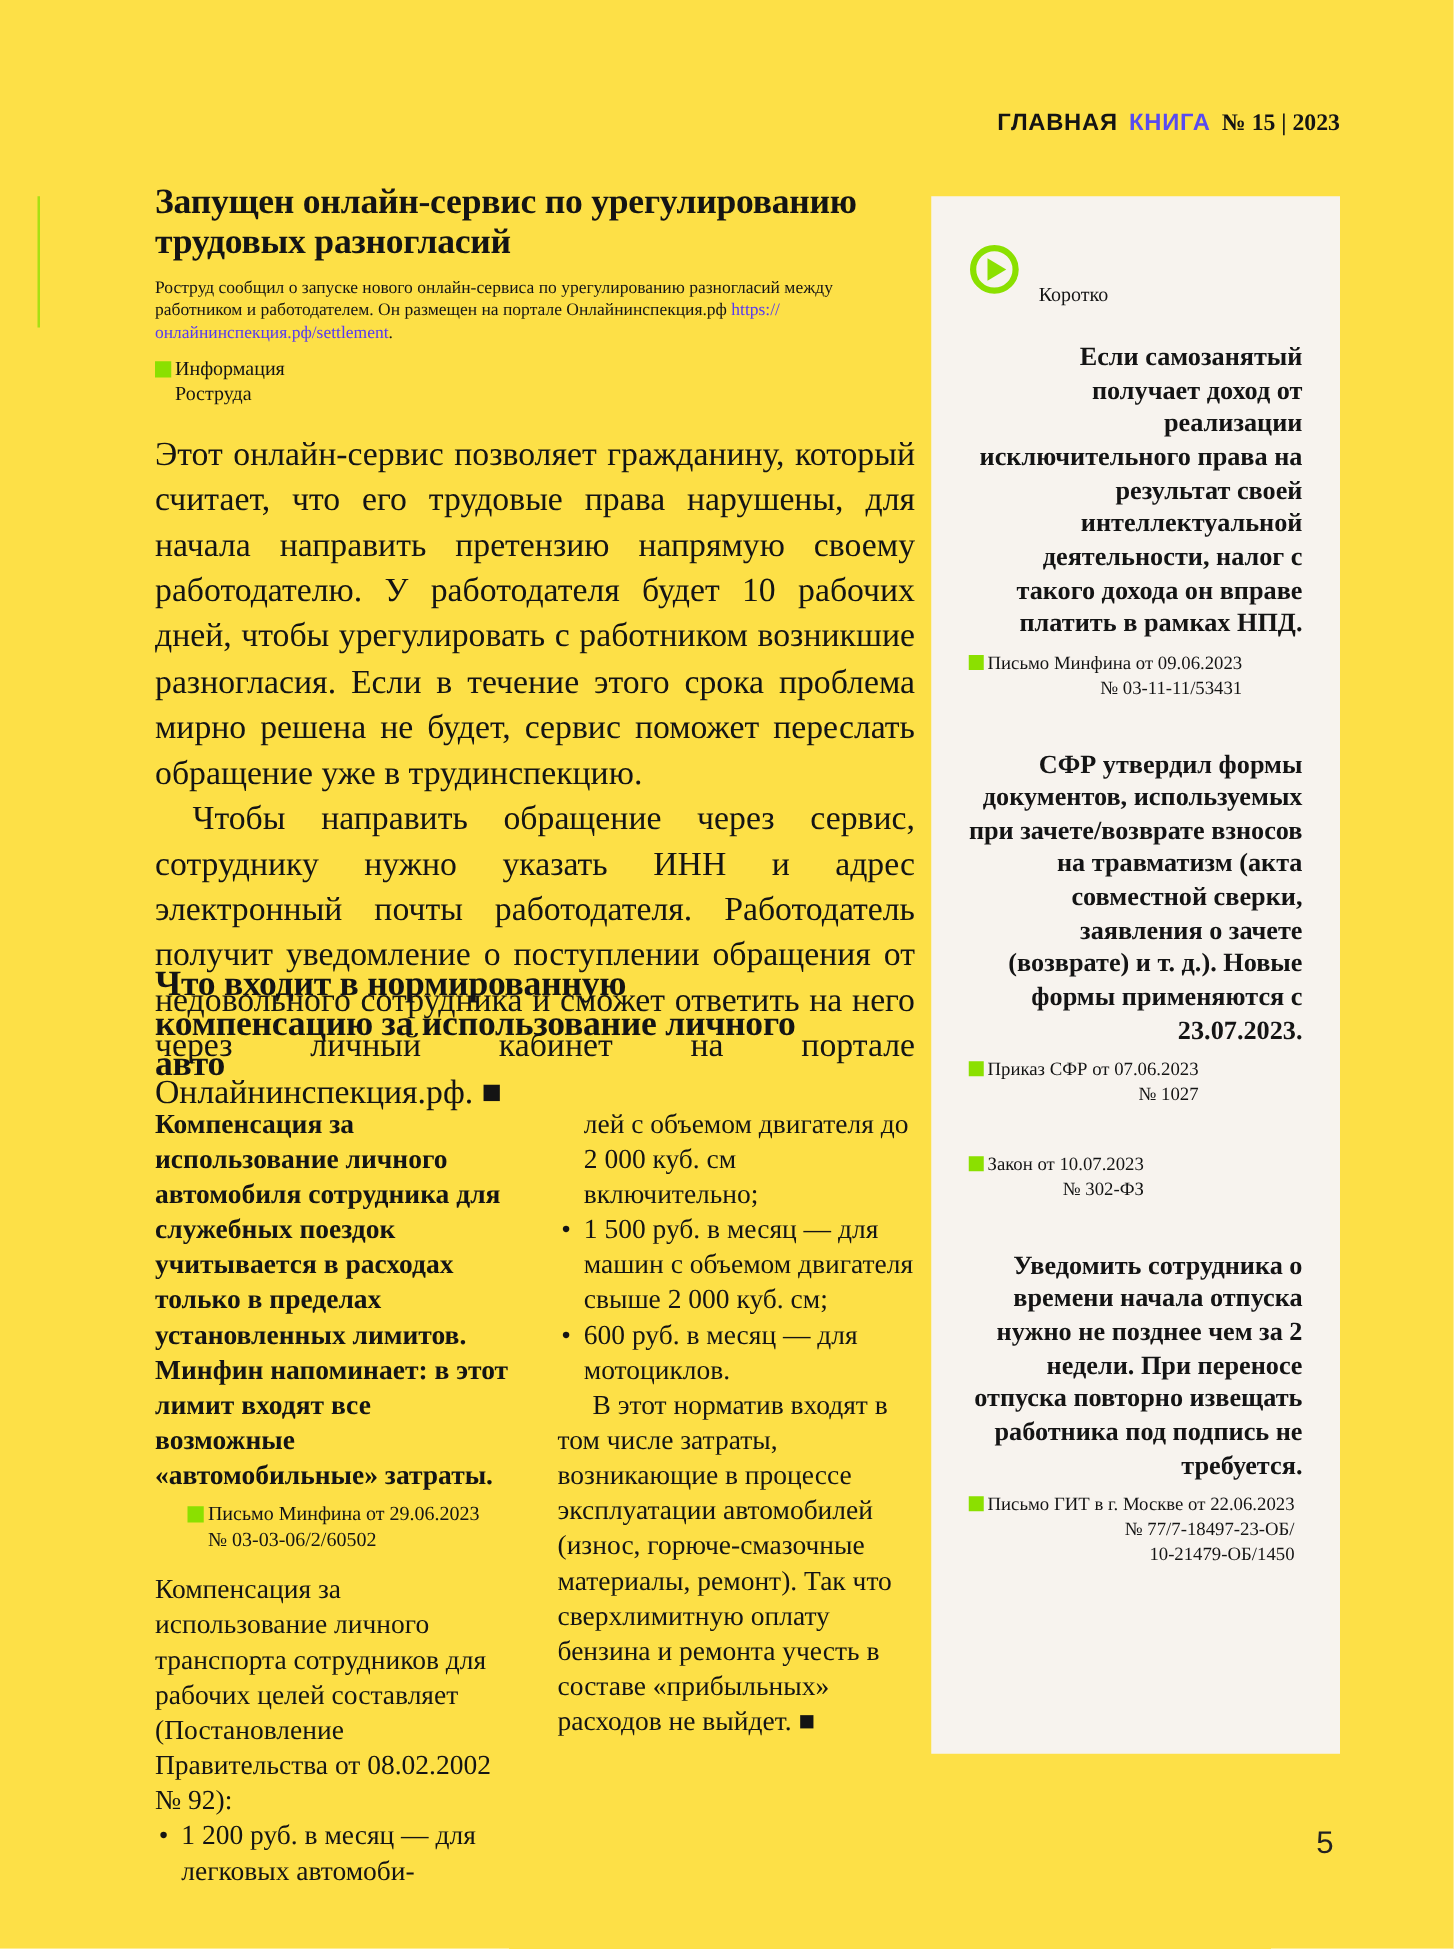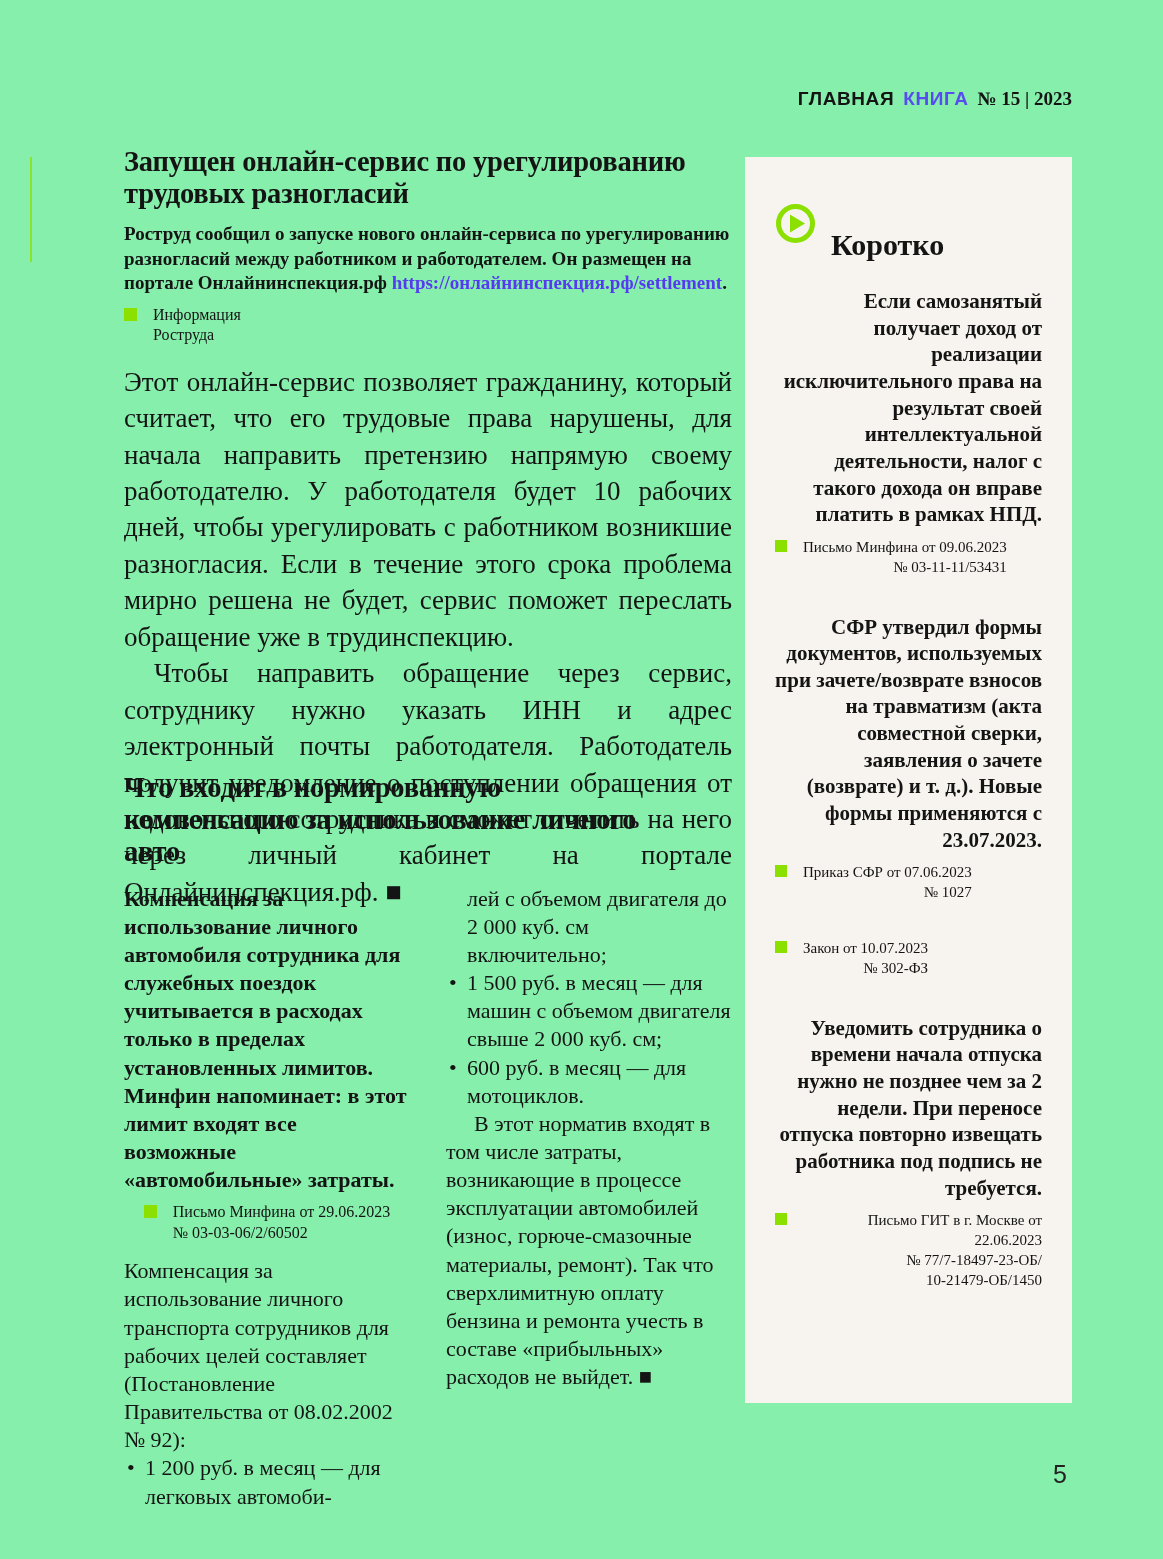--- a/index.html
+++ b/index.html
@@ -6,21 +6,21 @@
     --green:#8be000;
     --link-blue:#5639f2;
     --brand-blue:#584bf0;
     --sidebar-bg:#f7f3ee;
     --text:#141414;
   }
   html,body{margin:0;padding:0;background:#ffffff;}
   .page{
     position:relative;
     width:1163px;height:1559px;
-    background:#86efac;
+    background:#fde047;
     color:var(--text);
     font-family:"Liberation Serif","DejaVu Serif",serif;
     overflow:hidden;
   }
   
   .masthead{
     position:absolute;top:88px;right:91px;
     display:flex;align-items:baseline;gap:9px;
     font-weight:bold;font-size:19px;white-space:nowrap;
   }
@@ -35,25 +35,25 @@
     position:absolute;left:30px;top:157px;width:2px;height:105px;
     background:var(--green);opacity:.75;
   }
   
   .main{position:absolute;left:124px;top:146px;width:608px;}
   .headline{
     font-size:28.5px;line-height:1.13;font-weight:bold;
     margin:0 0 12px 0;white-space:pre-line;letter-spacing:-.2px;
   }
   .lead{
-    font-size:19px;line-height:1.27;font-weight:bold;margin:0 0 10px 0;
+    font-size:14px;line-height:1.27;font-weight:normal;margin:0 0 10px 0;
   }
   .lead a{color:var(--link-blue);text-decoration:none;}
   .source-row{
-    display:flex;gap:16px;margin:8px 0 18px 0;
+    display:flex;gap:3px;margin:8px 0 18px 0;
     font-size:16px;line-height:1.28;
   }
   .sq{flex:none;width:13px;height:13px;margin-top:3px;background:var(--green);}
   .source-text{white-space:pre-line;}
   .body-p{
     font-size:27px;line-height:1.35;margin:0;text-align:justify;
   }
   .body-p.indent{text-indent:30px;}
   
   .article2{position:absolute;left:124px;top:772px;width:608px;}
@@ -68,21 +68,21 @@
   .cont{padding-left:21px;}
   .norm-indent{text-indent:28px;}
   
   .sidebar{
     position:absolute;left:745px;top:157px;width:327px;height:1246px;
     background:var(--sidebar-bg);box-sizing:border-box;
     padding:27px 30px 0 30px;
   }
   .sb-head{display:flex;align-items:center;gap:15px;margin-bottom:26px;}
   .play{width:41px;height:41px;display:block;}
-  .sb-title{font-size:30px;font-weight:bold;margin-top:44px;}
+  .sb-title{font-size:16px;font-weight:normal;margin-top:44px;}
   .sb-item{margin-bottom:36px;text-align:right;}
   .sb-text{
     font-size:21px;font-weight:bold;line-height:1.27;margin:0 0 10px 0;
   }
   .sb-source{font-size:15px;line-height:1.32;margin:0;}
   .sb-source .sq{width:12px;height:12px;margin-top:2px;}
   
   .pageno{
     position:absolute;left:1053px;top:1460px;
     font-family:"Liberation Sans","DejaVu Sans",sans-serif;

